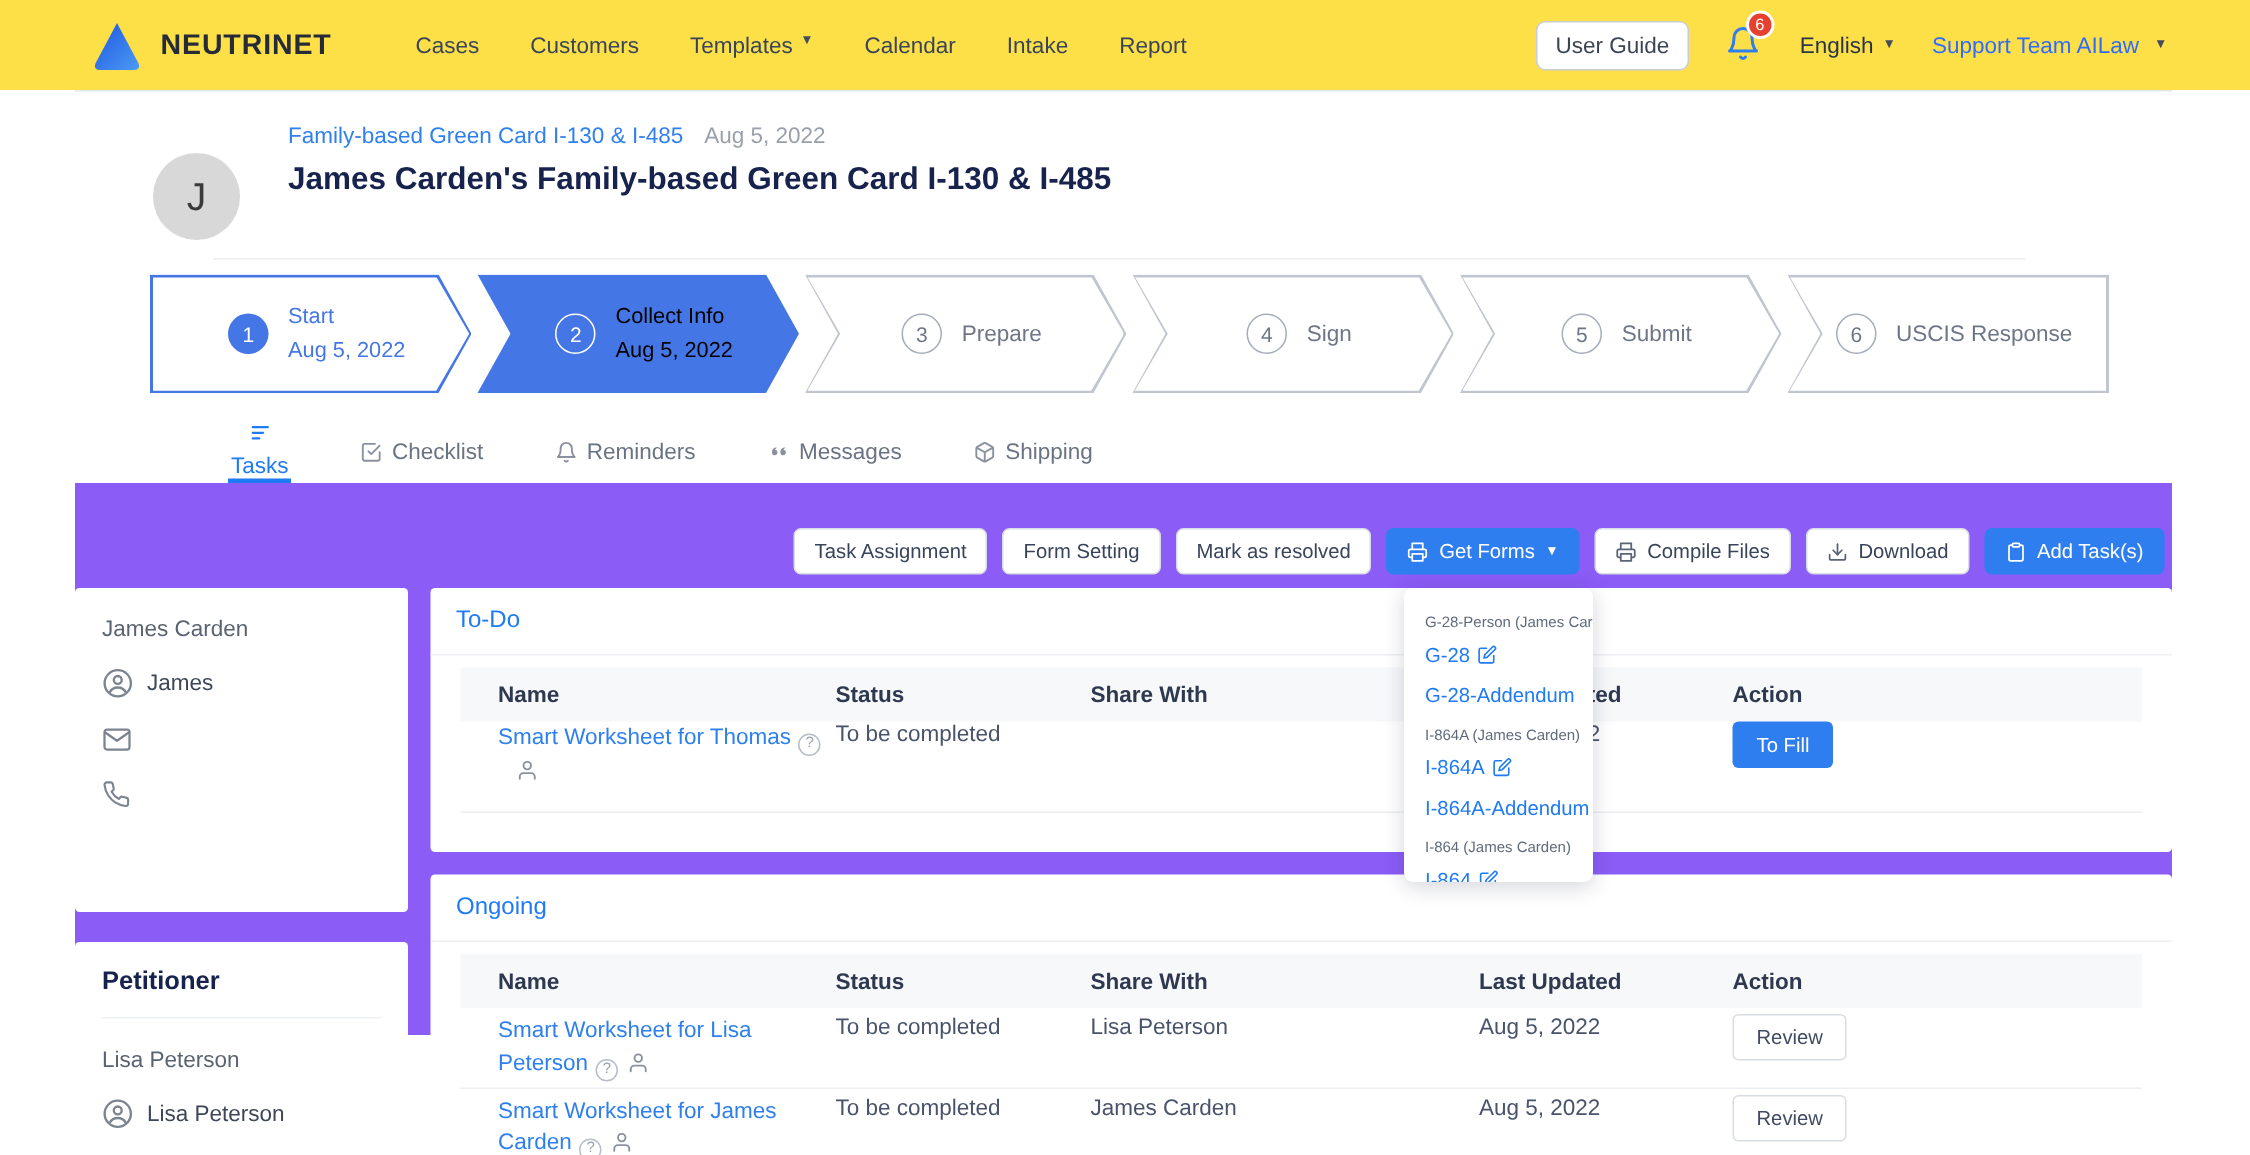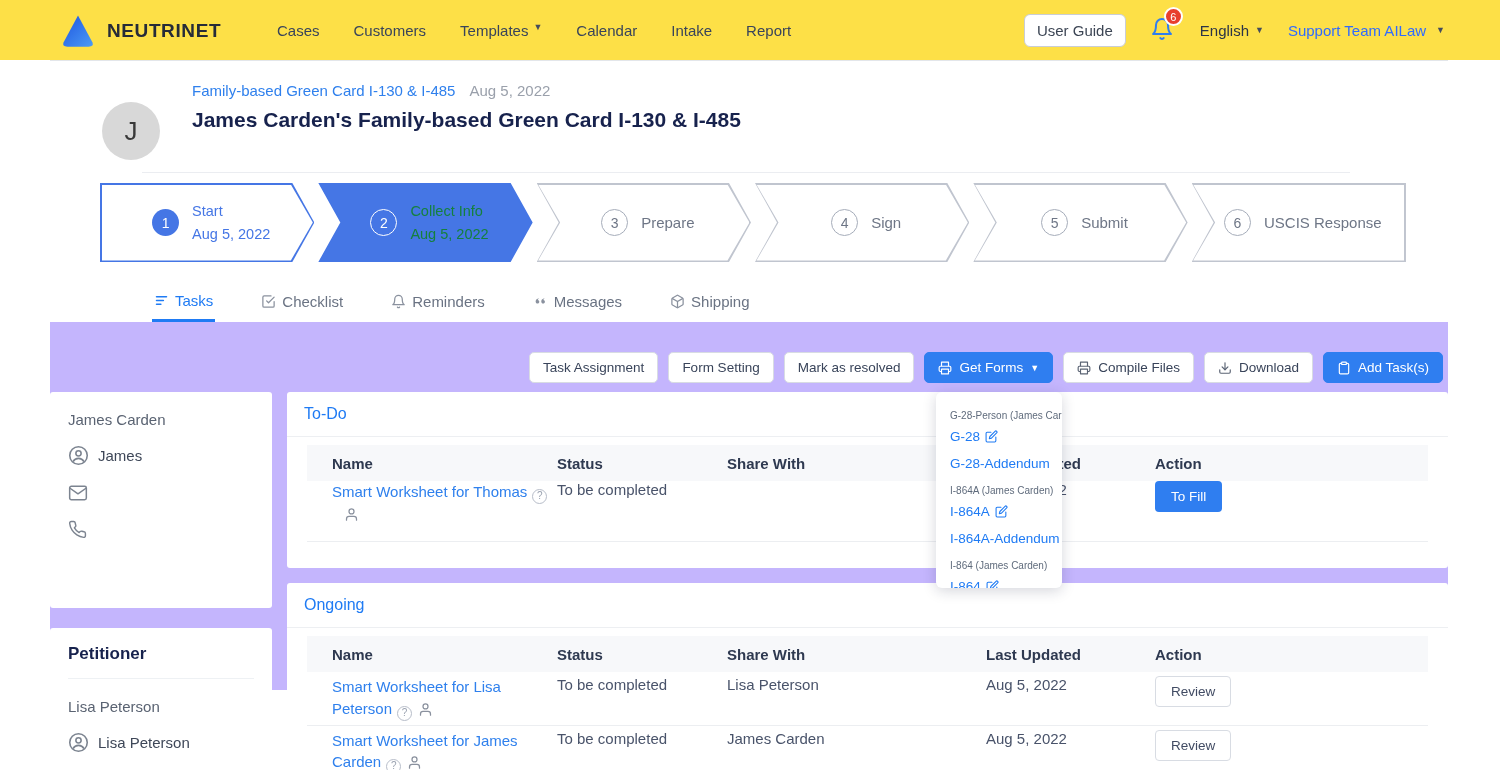--- a/index.html
+++ b/index.html
@@ -45,33 +45,33 @@
   .step-fill   { position:absolute; inset:1.5px; clip-path:var(--cp); background:#fff; }
   .step-content { position:relative; z-index:2; height:100%; display:flex; align-items:center; justify-content:center; gap:13px; padding:0 18px 0 26px; }
   .step-num { width:27px; height:27px; border-radius:50%; display:flex; align-items:center; justify-content:center; font-size:14px; flex:0 0 auto; }
   .step-texts { display:flex; flex-direction:column; gap:2px; font-size:14.5px; line-height:1.4; }
   .step.s-done .step-border { background:#4576e5; }
   .step.s-done .step-num { background:#4576e5; color:#fff; }
   .step.s-done .step-texts { color:#4576e5; }
   .step.s-active .step-border { background:#4576e5; }
   .step.s-active .step-fill { background:#4576e5; }
   .step.s-active .step-num { border:1.5px solid #fff; color:#fff; }
-  .step.s-active .step-texts { color:#15803d; }
+  .step.s-active .step-texts { color:#000000; }
   .step.s-todo .step-num { border:1.5px solid #a6adba; color:#6e7686; }
   .step.s-todo .step-texts { color:#6e7686; font-size:15px; }
 
   
   .tabs { position:absolute; top:281px; left:152px; height:41px; display:flex; gap:44px; }
   .tab { display:flex; align-items:center; gap:6px; font-size:15px; color:#6a7383; cursor:pointer; padding:0 2px; }
   .tab svg { color:#8a919e; }
-  .tab.active { color:#1f7bf4; border-bottom:3px solid #1f7bf4; }
+  .tab.active { color:#1f7bf4; border-bottom:3px solid #1f7bf4;flex-direction:column; }
   .tab.active svg { color:#1f7bf4; }
 
   
-  .workspace { position:absolute; top:322px; left:50px; width:1398px; height:368px; background:#c4b5fd; }
+  .workspace { position:absolute; top:322px; left:50px; width:1398px; height:368px; background:#8b5cf6; }
   .card { position:absolute; background:#fff; border-radius:3px; }
 
   
   .toolbar { position:absolute; top:30px; right:5px; display:flex; gap:10px; z-index:30; }
   .tbtn { height:31px; display:flex; align-items:center; gap:7px; padding:0 13px; border-radius:5px; font-size:13.5px; cursor:pointer; border:1px solid #d8dce3; background:#fff; color:#39445a; white-space:nowrap; }
   .tbtn svg { color:#5b6474; }
   .tbtn.primary { background:#2f7ef0; border-color:#2f7ef0; color:#fff; }
   .tbtn.primary svg { color:#fff; }
 
   

